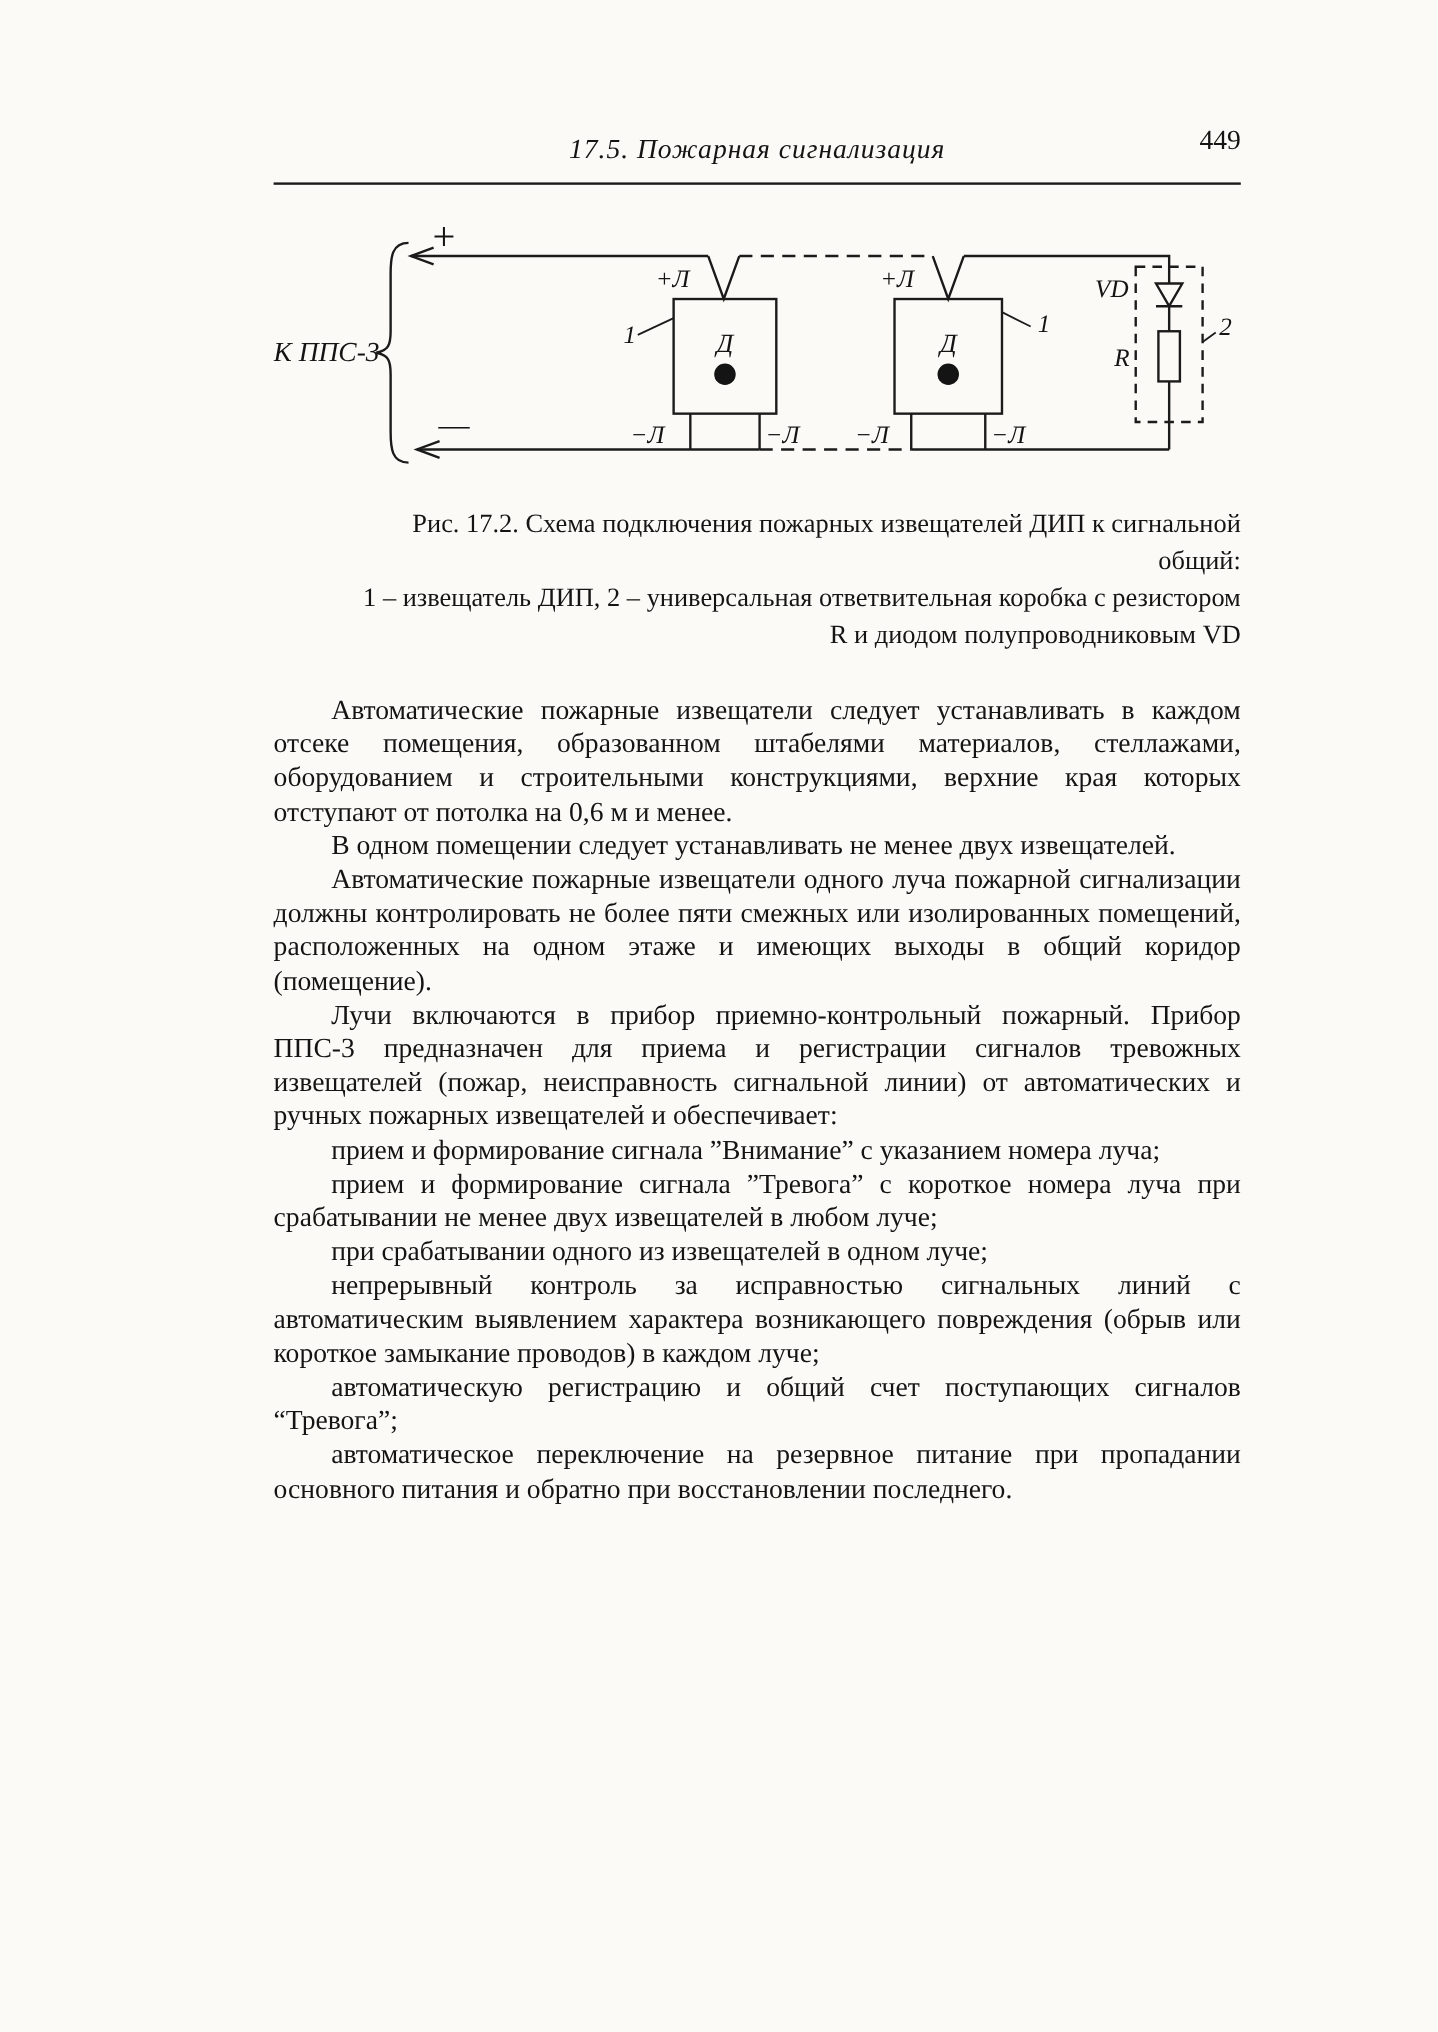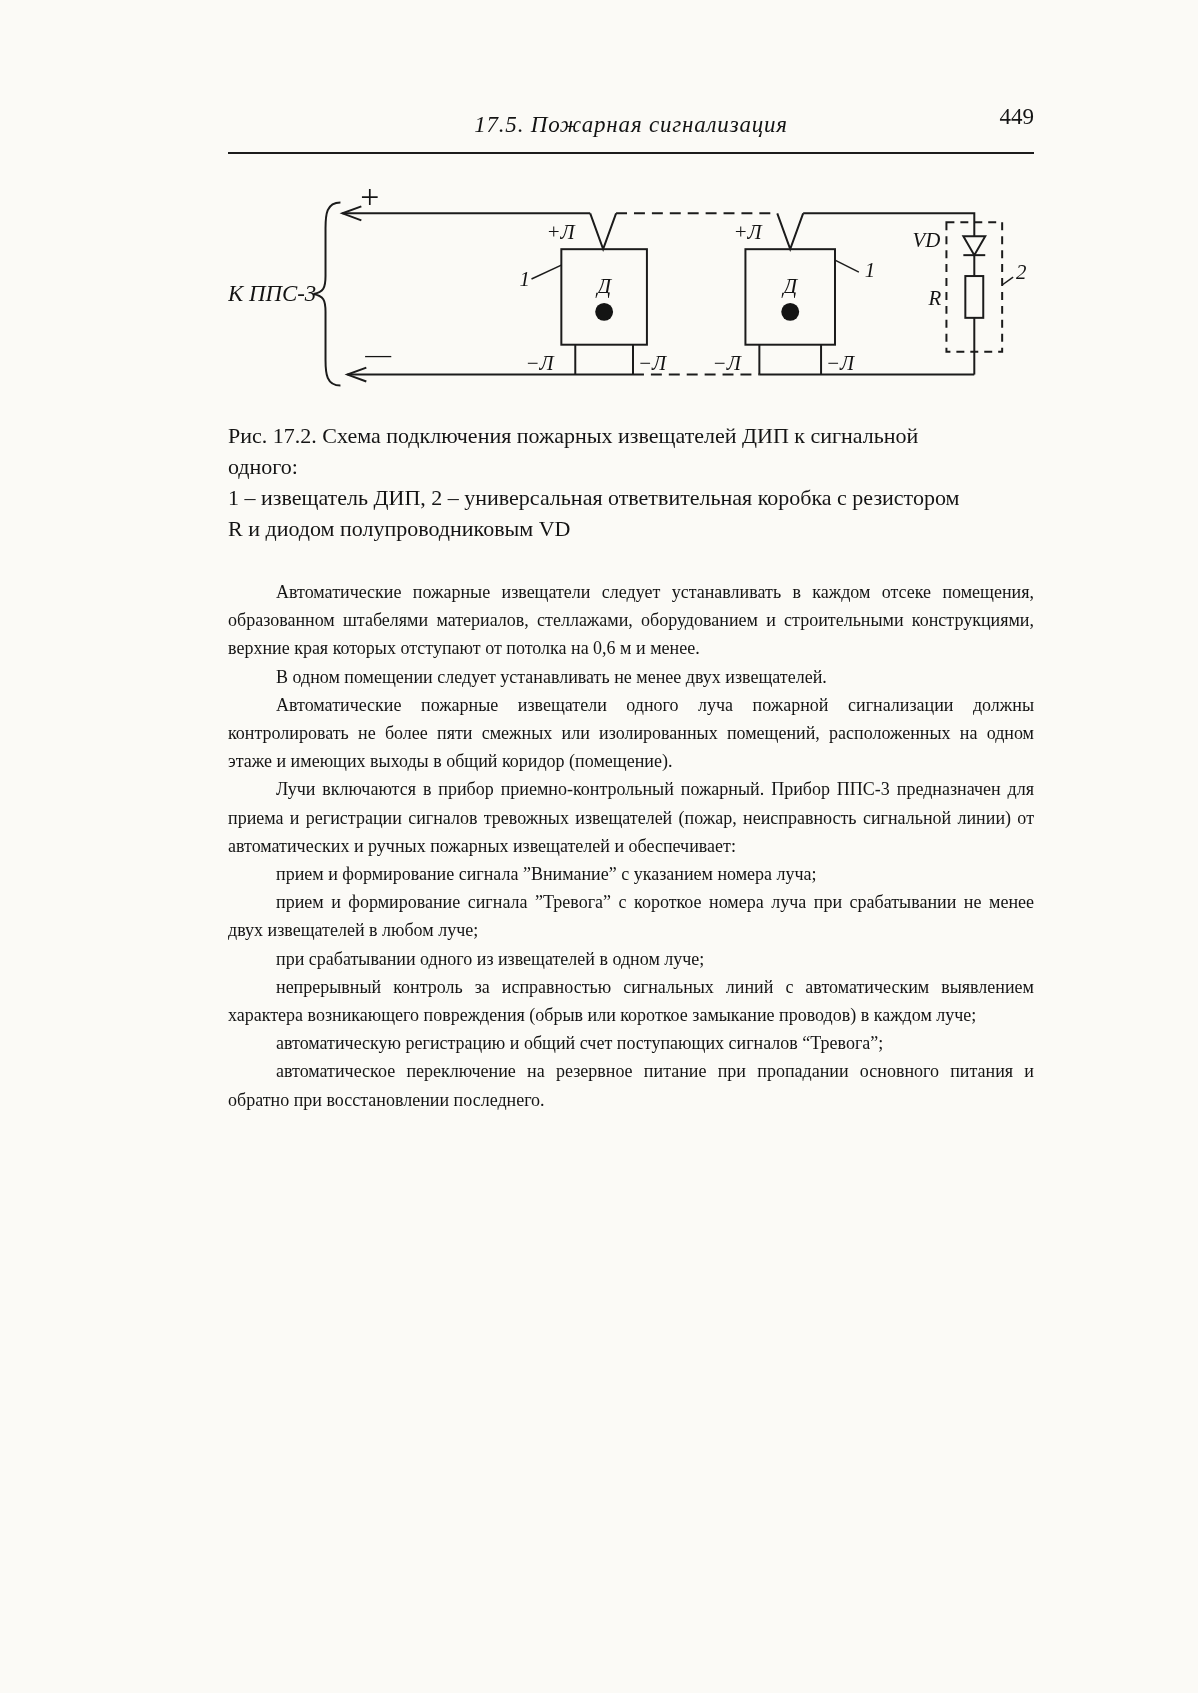--- a/index.html
+++ b/index.html
@@ -17,23 +17,23 @@
   .header-title {
     text-align:center; font-style:italic; font-size:23px; letter-spacing:0.8px;
   }
   .page-number { position:absolute; right:0; top:-8px; font-size:23px;margin-left:25px; }
   .rule { border-top:2px solid #1c1c1c; margin-top:6px; }
 
   .figure { margin-top:26px; }
   .figure svg { display:block; }
   .figure svg text { font-family:"Liberation Serif", serif; }
 
-  .caption { margin-top:28px; font-size:22px; line-height:31px; text-align:left; }
+  .caption { margin-top:28px; font-size:22px; line-height:31px; text-align:right; }
 
-  .body-text { margin-top:34px; font-size:18px; line-height:28.2px; }
+  .body-text { margin-top:34px; font-size:23px; line-height:28.2px; }
   .body-text p { text-align:justify; text-indent:48px; }
 </style>
 </head>
 <body>
 
 <div class="content">
 
   <div class="header-row">
     <div class="header-title">17.5.  Пожарная  сигнализация</div>
     <div class="page-number">449</div>
@@ -95,21 +95,21 @@
         <text x="640" y="97">1</text>
         <text x="792" y="99">2</text>
         <text x="688" y="67">VD</text>
         <text x="704" y="125">R</text>
       </g>
     </svg>
   </div>
 
   <div class="caption">
     <div>Рис. 17.2. Схема подключения  пожарных извещателей ДИП  к сигнальной</div>
-    <div>одного:</div>
+    <div>общий:</div>
     <div>1 – извещатель ДИП, 2 – универсальная ответвительная коробка с резистором</div>
     <div>R и диодом  полупроводниковым  VD</div>
   </div>
 
   <div class="body-text">
     <p>Автоматические пожарные извещатели следует устанавливать в каждом отсеке помещения, образованном штабелями материалов, стеллажами, оборудованием и строительными конструкциями, верхние края которых отступают от потолка на 0,6 м и менее.</p>
     <p>В одном помещении следует устанавливать не менее двух извещателей.</p>
     <p>Автоматические пожарные извещатели одного луча пожарной сигнализации должны контролировать не более пяти смежных или изолированных помещений, расположенных на одном этаже и имеющих выходы в общий коридор (помещение).</p>
     <p>Лучи включаются в прибор приемно-контрольный пожарный. Прибор ППС-3 предназначен для приема и регистрации сигналов тревожных извещателей (пожар, неисправность сигнальной линии) от автоматических и ручных пожарных извещателей и обеспечивает:</p>
     <p>прием и формирование сигнала ”Внимание” с указанием номера луча;</p>

